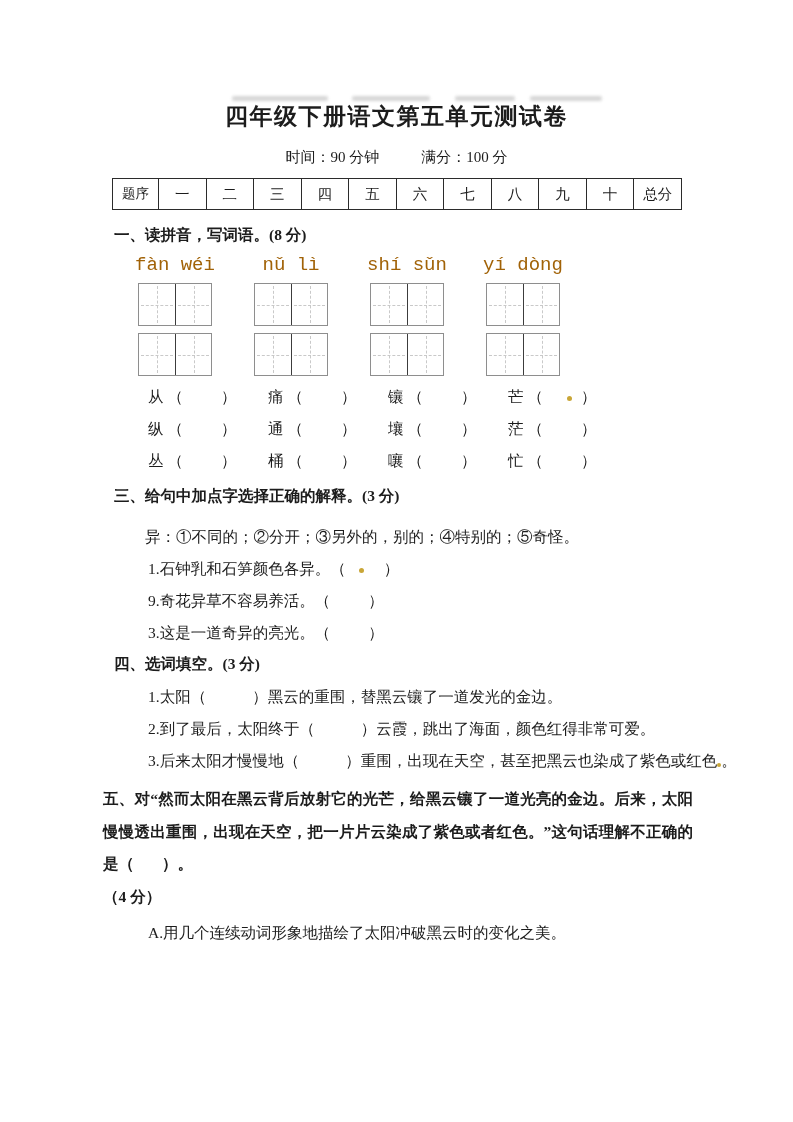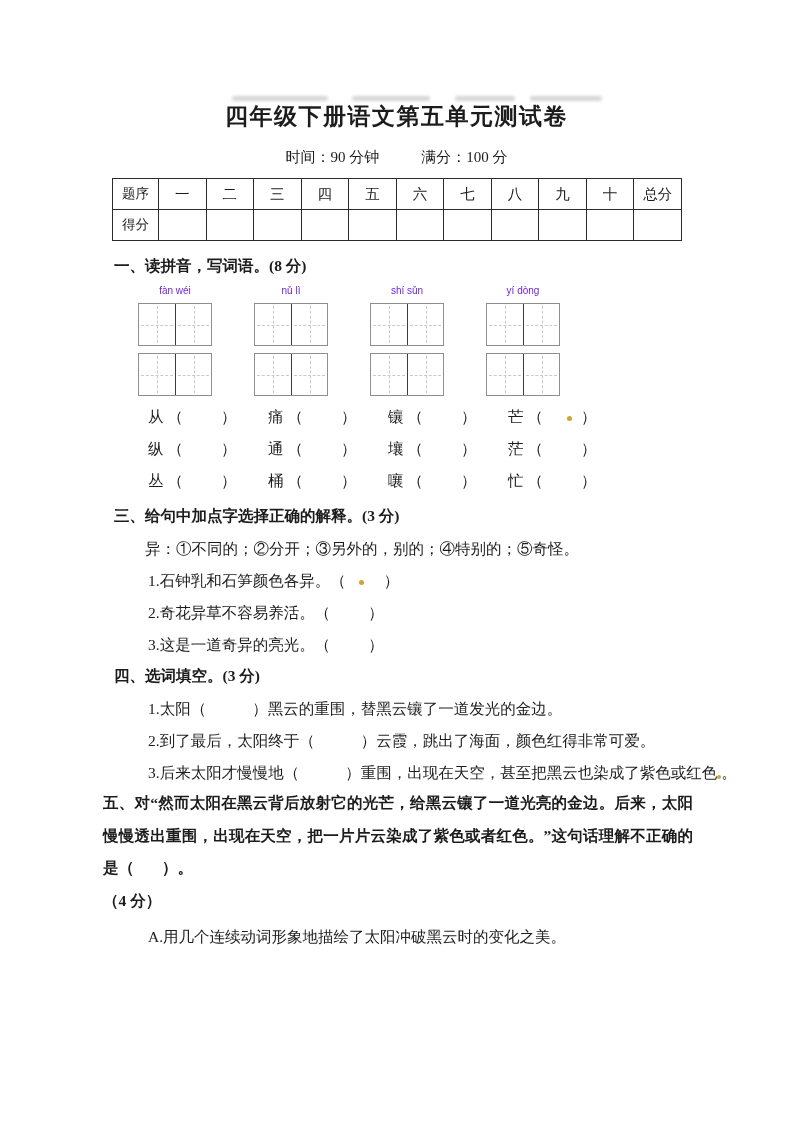--- a/index.html
+++ b/index.html
@@ -63,22 +63,22 @@
   
   .pinyin-row { display:flex; padding-left:35px; margin-top:8px; }
   .pinyin-row.r2 { margin-top:24px; }
   .pcol {
     width:74px; flex:none;
     display:flex; justify-content:center;
   }
   .pcol + .pcol { margin-left:42px; }
   .pcol span {
     white-space:nowrap;
-    font-family:Liberation Sans, sans-serif;
-    font-size:10px; letter-spacing:0px; color:#6d28d9;
+    font-family:Liberation Mono, monospace;
+    font-size:19px; letter-spacing:0px; color:#a16207;
   }
   .box-row { display:flex; padding-left:35px; margin-top:7px; }
   .tian-pair {
     width:74px; height:43px; flex:none;
     display:flex;
     border:1.6px solid #8e8e8e;
     background:#fff;
   }
   .tian-pair + .tian-pair { margin-left:42px; }
   .tian-cell { position:relative; width:50%; height:100%; }
@@ -102,27 +102,27 @@
   .blank .gap { display:inline-block; width:38px; }
   .blank .gap.sm { width:28px; }
   .blank .gap.lg { width:46px; }
 
   .ydot {
     display:inline-block; width:5px; height:5px; border-radius:50%;
     background:#c9a637; vertical-align:baseline; position:relative; top:-1px;
   }
   .ydot.tiny { width:4px; height:4px; top:1px; }
 
-  .def-line { margin-top:11px; margin-left:42px; line-height:21px; }
+  .def-line { margin-top:19px; margin-left:42px; line-height:21px; }
   .q-item { margin-top:11px; margin-left:45px; line-height:21px; white-space:nowrap; }
 
   .word-bank { margin-top:8px; text-align:center; padding-right:62px; line-height:21px; }
   .word-bank span + span { margin-left:18px; }
 
-  .sec5 { margin-top:4px; font-weight:700; line-height:32.5px; text-align:justify; text-justify:inter-ideograph; }
+  .sec5 { margin-top:12px; font-weight:700; line-height:32.5px; text-align:justify; text-justify:inter-ideograph; }
   .sec5-points { font-weight:700; line-height:32.5px; }
   .option-line { margin-top:9px; margin-left:45px; font-weight:400; line-height:21px; white-space:nowrap; }
 </style>
 </head>
 <body>
 
 <div class="page">
 
   <div class="scan-marks">
     <span class="m1"></span>
@@ -146,34 +146,20 @@
       <td>三</td>
       <td>四</td>
       <td>五</td>
       <td>六</td>
       <td>七</td>
       <td>八</td>
       <td>九</td>
       <td>十</td>
       <td>总分</td>
     </tr>
-    <tr>
-      <td class="lblcol">得分</td>
-      <td></td>
-      <td></td>
-      <td></td>
-      <td></td>
-      <td></td>
-      <td></td>
-      <td></td>
-      <td></td>
-      <td></td>
-      <td></td>
-      <td></td>
-    </tr>
   </tbody>
     </table>
 
   <div class="content">
 
     <div class="sec-h h1">一、读拼音，写词语。(8 分)</div>
 
     <div class="pinyin-row">
       <div class="pcol">
           <span>fàn wéi</span>
@@ -246,21 +232,21 @@
       <span class="zu"><span class="ch">忙</span><span class="blank"><span>（</span><span class="gap"></span><span>）</span></span></span>
     </div>
 
     <div class="sec-h h3">三、给句中加点字选择正确的解释。(3 分)</div>
     <div class="def-line">异：①不同的；②分开；③另外的，别的；④特别的；⑤奇怪。</div>
 
     <div class="q-item">
       <span>1.石钟乳和石笋颜色各异。</span><span class="blank"><span>（</span><span class="gap"><span class="ydot" style="margin-left:13px;"></span></span><span>）</span></span>
     </div>
     <div class="q-item">
-      <span>2.奇花异草不容易养活。</span><span class="blank"><span>（</span><span class="gap"></span><span>）</span></span>
+      <span>9.奇花异草不容易养活。</span><span class="blank"><span>（</span><span class="gap"></span><span>）</span></span>
     </div>
     <div class="q-item">
       <span>3.这是一道奇异的亮光。</span><span class="blank"><span>（</span><span class="gap"></span><span>）</span></span>
     </div>
 
     <div class="sec-h h4">四、选词填空。(3 分)</div>
 
     <div class="q-item">
       <span>1.太阳</span><span class="blank"><span>（</span><span class="gap lg"></span><span>）</span></span><span>黑云的重围，替黑云镶了一道发光的金边。</span>
     </div>

